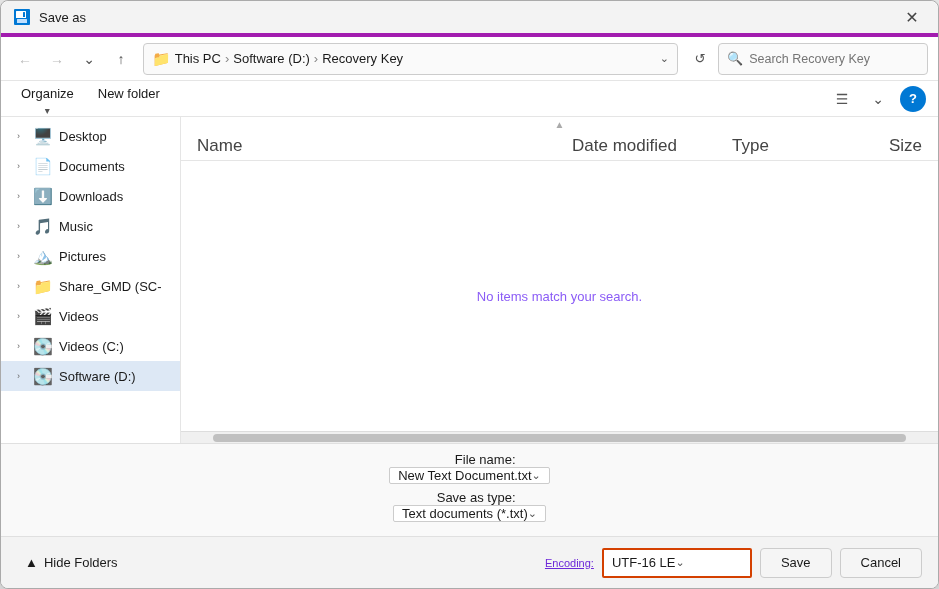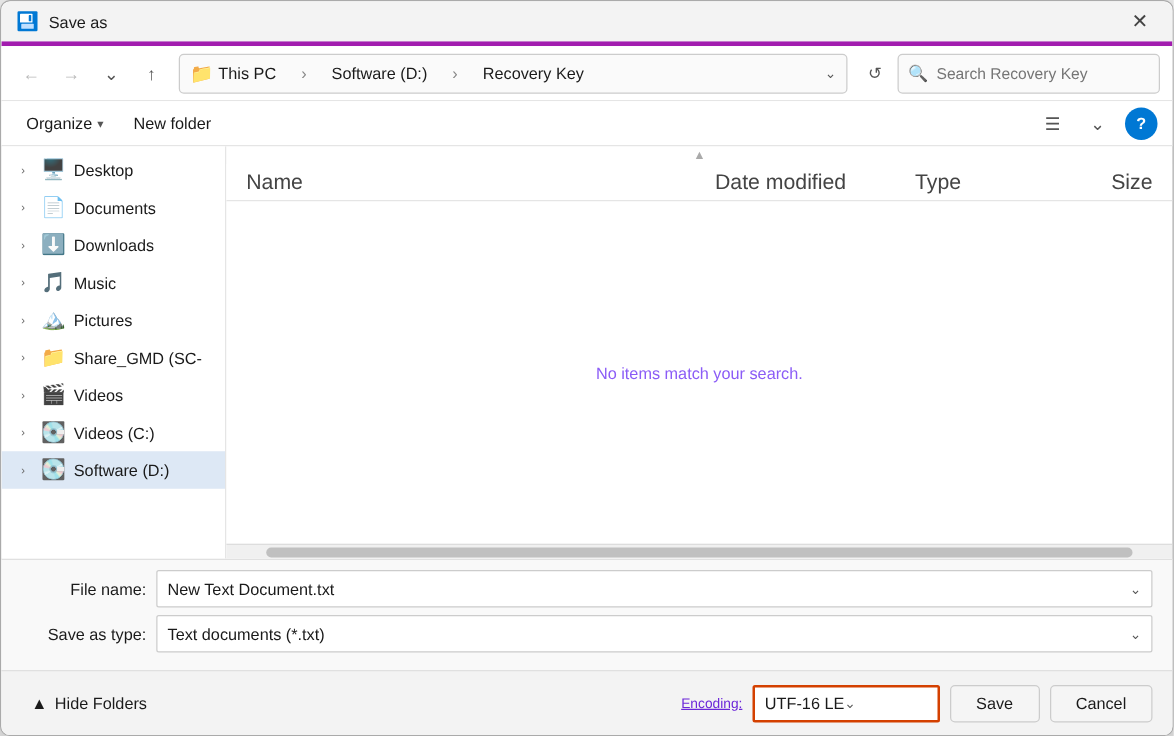--- a/index.html
+++ b/index.html
@@ -100,21 +100,21 @@
     }
     .address-bar-folder-icon {
       color: #f9c22e;
       margin-right: 4px;
       font-size: 15px;
     }
     .address-parts {
       display: flex;
       align-items: center;
       flex: 1;
-      gap: 20px;
+      gap: 4px;
       color: #1a1a1a;
     }
     .address-sep { color: #888; }
     .address-chevron {
       margin-left: auto;
       color: #555;
       font-size: 11px;
     }
     .refresh-btn {
       width: 28px;
@@ -162,20 +162,21 @@
       border: none;
       background: transparent;
       border-radius: 4px;
       cursor: pointer;
       padding: 0 8px;
       font-size: 13px;
       color: #1a1a1a;
       display: flex;
       align-items: center;
       gap: 4px;
+      flex-direction: column;
     }
     .action-btn-chevron { font-size: 10px; color: #555; }
     .spacer { flex: 1; }
     .view-btn {
       width: 28px;
       height: 26px;
       border: none;
       background: transparent;
       border-radius: 4px;
       cursor: pointer;
@@ -312,20 +313,21 @@
     
     .bottom-form {
       background: #f9f9f9;
       border-top: 1px solid #e0e0e0;
       padding: 8px 16px;
     }
     .form-row {
       display: flex;
       align-items: center;
       margin-bottom: 6px;
+      flex-direction: column;
     }
     .form-label {
       width: 100px;
       text-align: right;
       margin-right: 8px;
       font-size: 13px;
       color: #1a1a1a;
     }
     .form-input-container {
       flex: 1;

